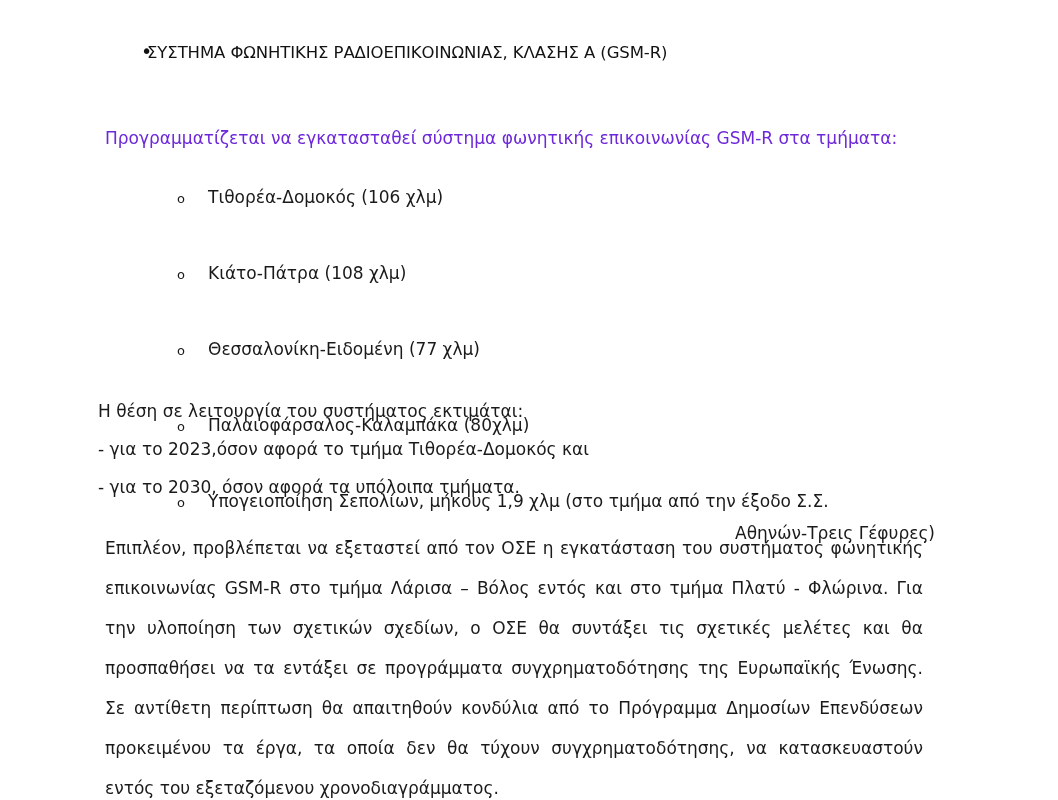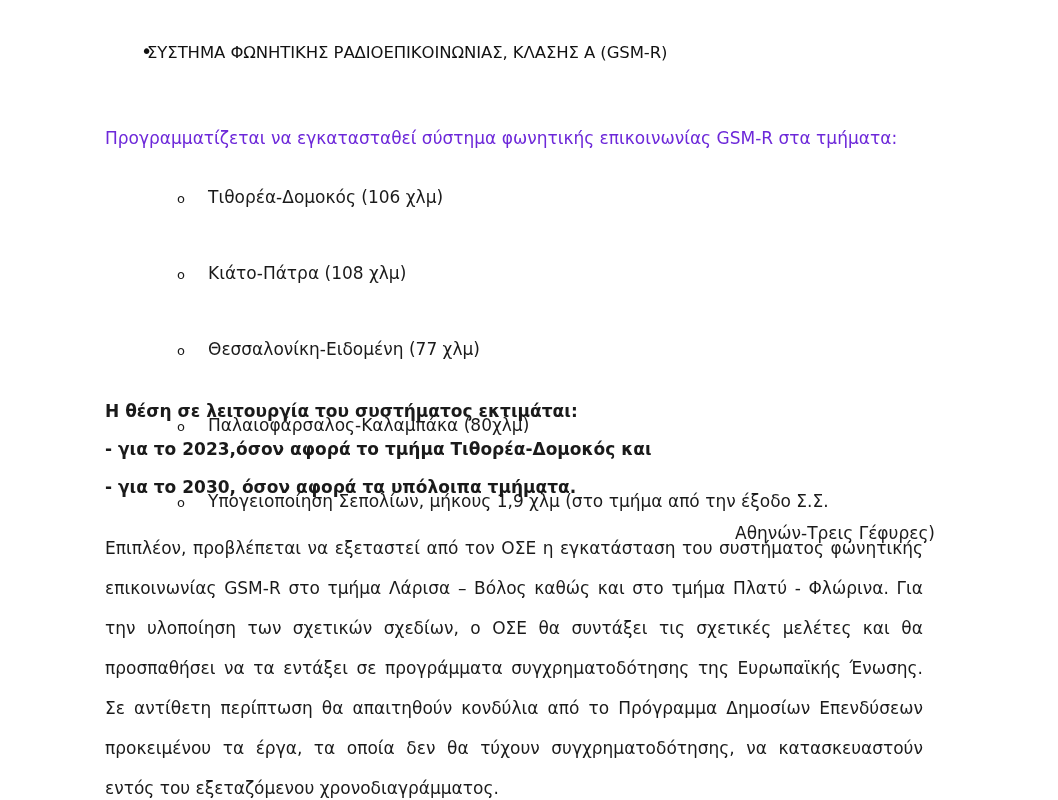--- a/index.html
+++ b/index.html
@@ -98,24 +98,23 @@
     line-height: 30px;
     color: #1a1a1a;
     padding-left: 103px;
     min-height: 38px;
     text-align: right;
   }
 
   
   .estimate {
     position: absolute;
-    left: 105px;
+    left: 98px;
     top: 392px;
     width: 830px;
-    font-weight: bold;
   }
   .estimate-line {
     font-size: 17px;
     line-height: 38px;
     color: #1a1a1a;
     white-space: nowrap;
   }
 
   
   .closing {
@@ -197,21 +196,21 @@
         <span class="w">φωνητικής</span>
       </div>
     <div class="closing-line">
         <span class="w">επικοινωνίας</span>
         <span class="w">GSM-R</span>
         <span class="w">στο</span>
         <span class="w">τμήμα</span>
         <span class="w">Λάρισα</span>
         <span class="w">–</span>
         <span class="w">Βόλος</span>
-        <span class="w">καθώς</span>
+        <span class="w">εντός</span>
         <span class="w">και</span>
         <span class="w">στο</span>
         <span class="w">τμήμα</span>
         <span class="w">Πλατύ</span>
         <span class="w">-</span>
         <span class="w">Φλώρινα.</span>
         <span class="w">Για</span>
       </div>
     <div class="closing-line">
         <span class="w">την</span>

